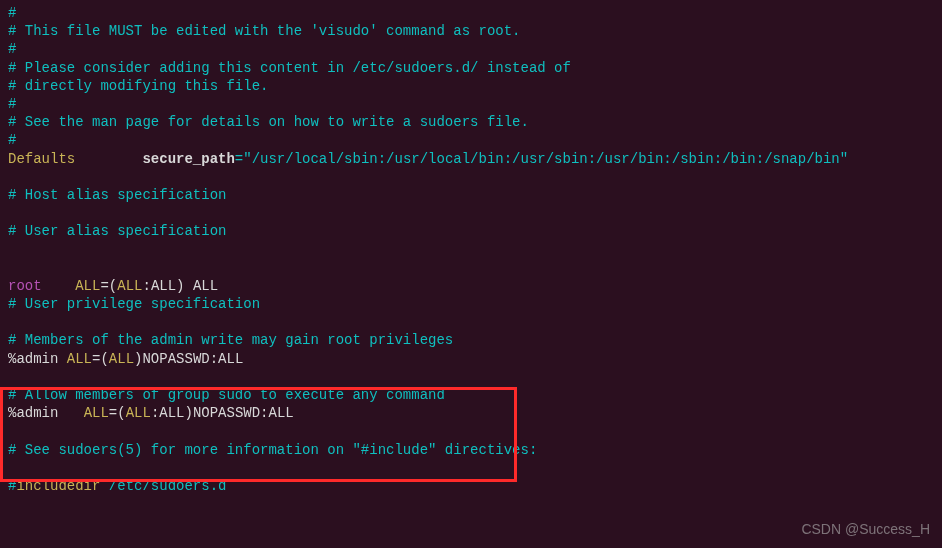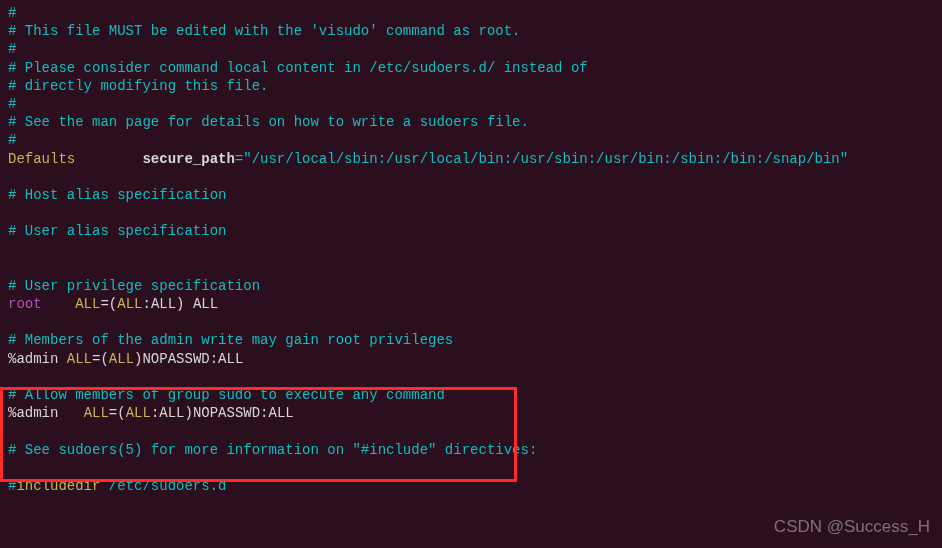--- a/index.html
+++ b/index.html
@@ -25,48 +25,48 @@
     .highlight-box {
       position: absolute;
       border: 3px solid #ff2a2a;
       pointer-events: none;
     }
     .watermark {
       position: absolute;
       bottom: 10px;
       right: 12px;
       color: rgba(180,180,180,0.6);
-      font-size: 17px;
+      font-size: 14px;
       font-family: sans-serif;
     }
   </style>
 </head>
 <body>
 
 <div>
 <div class="line comment">#</div>
 <div class="line comment"># This file MUST be edited with the 'visudo' command as root.</div>
 <div class="line comment">#</div>
-<div class="line comment"># Please consider command local content in /etc/sudoers.d/ instead of</div>
+<div class="line comment"># Please consider adding this content in /etc/sudoers.d/ instead of</div>
 <div class="line comment"># directly modifying this file.</div>
 <div class="line comment">#</div>
 <div class="line comment"># See the man page for details on how to write a sudoers file.</div>
 <div class="line comment">#</div>
 
 <div class="line"><span class="keyword">Defaults</span><span class="plain">        </span><span class="default-opt">secure_path</span><span class="string">="/usr/local/sbin:/usr/local/bin:/usr/sbin:/usr/bin:/sbin:/bin:/snap/bin"</span></div>
 
 <div class="line">&nbsp;</div>
 <div class="line comment"># Host alias specification</div>
 <div class="line">&nbsp;</div>
 <div class="line comment"># User alias specification</div>
 <div class="line">&nbsp;</div>
 <div class="line">&nbsp;</div>
+<div class="line"><span class="user">root</span><span>    </span><span class="orange">ALL</span><span class="plain">=(</span><span class="orange">ALL</span><span class="plain">:</span><span class="plain">ALL</span><span class="plain">) </span><span class="plain">ALL</span></div>
+
 <div class="line comment"># User privilege specification</div>
-
-<div class="line"><span class="user">root</span><span>    </span><span class="orange">ALL</span><span class="plain">=(</span><span class="orange">ALL</span><span class="plain">:</span><span class="plain">ALL</span><span class="plain">) </span><span class="plain">ALL</span></div>
 
 <div class="line">&nbsp;</div>
 <div class="line comment"># Members of the admin write may gain root privileges</div>
 <div class="line"><span class="plain">%admin </span><span class="orange">ALL</span><span class="plain">=(</span><span class="orange">ALL</span><span class="plain">)</span><span class="plain">NOPASSWD:ALL</span></div>
 
 <div class="line">&nbsp;</div>
 <div class="line comment"># Allow members of group sudo to execute any command</div>
 <div class="line"><span class="plain">%admin   </span><span class="orange">ALL</span><span class="plain">=(</span><span class="orange">ALL</span><span class="plain">:</span><span class="plain">ALL</span><span class="plain">)</span><span class="plain">NOPASSWD:ALL</span></div>
 
 <div class="line">&nbsp;</div>

